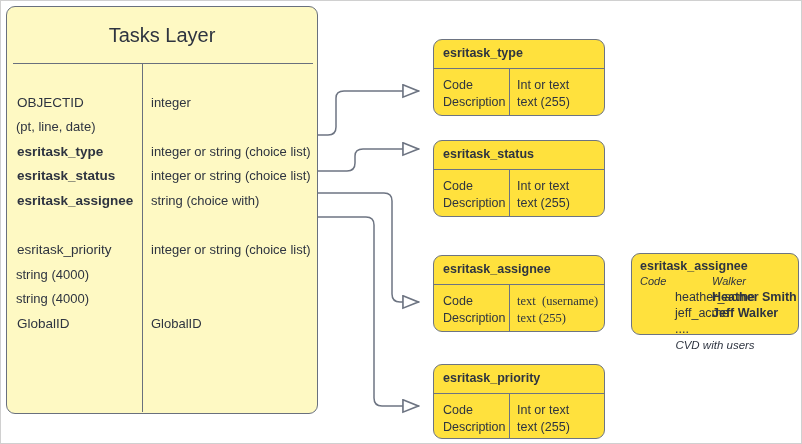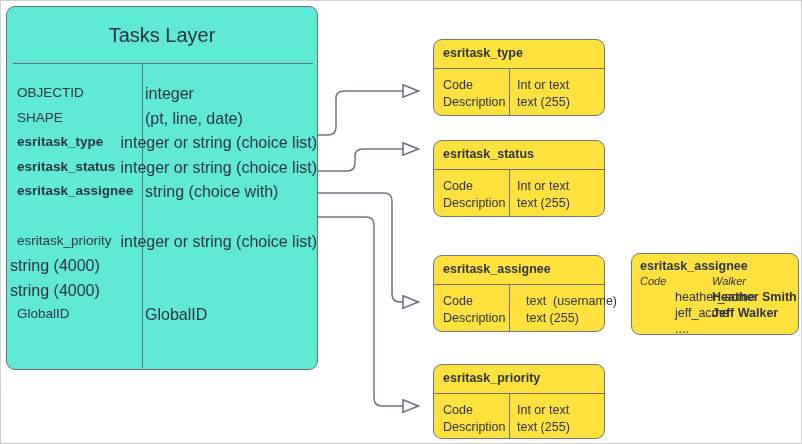--- a/index.html
+++ b/index.html
@@ -26,22 +26,22 @@
     height: 444px;
     pointer-events: none;
   }
 
   
   .entity {
     position: absolute;
     left: 5px;
     top: 5px;
     width: 312px;
-    height: 364px;
-    background: #5eead4;
+    height: 408px;
+    background: #fef9c3;
     border: 1.6px solid #69707d;
     border-radius: 9px;
     box-sizing: border-box;
     z-index: 3;
   }
   .entity-title {
     position: absolute;
     left: 0;
     top: 0;
     width: 100%;
@@ -69,34 +69,34 @@
   }
   .field-rows {
     position: absolute;
     left: 0;
     top: 78px;
     width: 100%;
   }
   .field-row {
     display: flex;
     height: 24.6px;
-    align-items: flex-start;
+    align-items: flex-end;
   }
   .field-name {
     width: 135px;
     box-sizing: border-box;
     padding-left: 10px;
     font-size: 13.5px;
     white-space: nowrap;
   }
   .field-type {
     flex: 1;
     box-sizing: border-box;
-    padding-left: 3px;
-    font-size: 16px;
+    padding-left: 9px;
+    font-size: 13px;
     white-space: nowrap;
   }
   .field-row.bold .field-name { font-weight: bold; }
 
   
   .dbox {
     position: absolute;
     background: #ffe13d;
     border: 1.5px solid #6d7482;
     border-radius: 9px;
@@ -203,21 +203,20 @@
     <div class="entity-title">Tasks Layer</div>
     <div class="entity-title-rule"></div>
     <div class="entity-col-rule"></div>
     <div class="field-rows">
 
       <div class="field-row">
         <span class="field-name">OBJECTID</span>
         <span class="field-type">integer</span>
       </div>
       <div class="field-row">
-        <span class="field-name">SHAPE</span>
         <span class="field-type">(pt, line, date)</span>
       </div>
       <div class="field-row bold">
         <span class="field-name">esritask_type</span>
         <span class="field-type">integer or string (choice list)</span>
       </div>
       <div class="field-row bold">
         <span class="field-name">esritask_status</span>
         <span class="field-type">integer or string (choice list)</span>
       </div>
@@ -264,21 +263,21 @@
     <div class="dbox-col" style="left:83px; top:37px;">Int or text
 text (255)</div>
   </div>
 
   <div class="dbox" style="left:432px; top:254px; width:172px; height:77px;">
     <div class="dbox-title">esritask_assignee</div>
     <div class="dbox-hr" style="top:28px;"></div>
     <div class="dbox-vr" style="left:75px; top:28px; bottom:0;"></div>
     <div class="dbox-col" style="left:9px; top:37px;">Code
 Description</div>
-    <div class="dbox-col" style="left:92px; top:37px;">text  (username)
+    <div class="dbox-col" style="left:83px; top:37px;font-family:Liberation Serif, serif;">text  (username)
 text (255)</div>
   </div>
 
   <div class="dbox" style="left:432px; top:363px; width:172px; height:75px;">
     <div class="dbox-title">esritask_priority</div>
     <div class="dbox-hr" style="top:28px;"></div>
     <div class="dbox-vr" style="left:75px; top:28px; bottom:0;"></div>
     <div class="dbox-col" style="left:9px; top:37px;">Code
 Description</div>
     <div class="dbox-col" style="left:83px; top:37px;">Int or text
@@ -288,14 +287,15 @@
   <div class="cvd">
     <div class="cvd-title">esritask_assignee</div>
     <div class="cvd-colhead" style="left:8px;">Code</div>
     <div class="cvd-colhead" style="left:80px;">Walker</div>
     <div class="cvd-cell" style="left:19px; top:35px;margin-left:24px;">heather_acme
 jeff_acme
 ....</div>
     <div class="cvd-cell" style="left:80px; top:35px;font-weight:bold;">Heather Smith
 Jeff Walker</div>
   </div>
+  <div class="cvd-caption">CVD with users</div>
 
 </div>
 
 </body></html>

